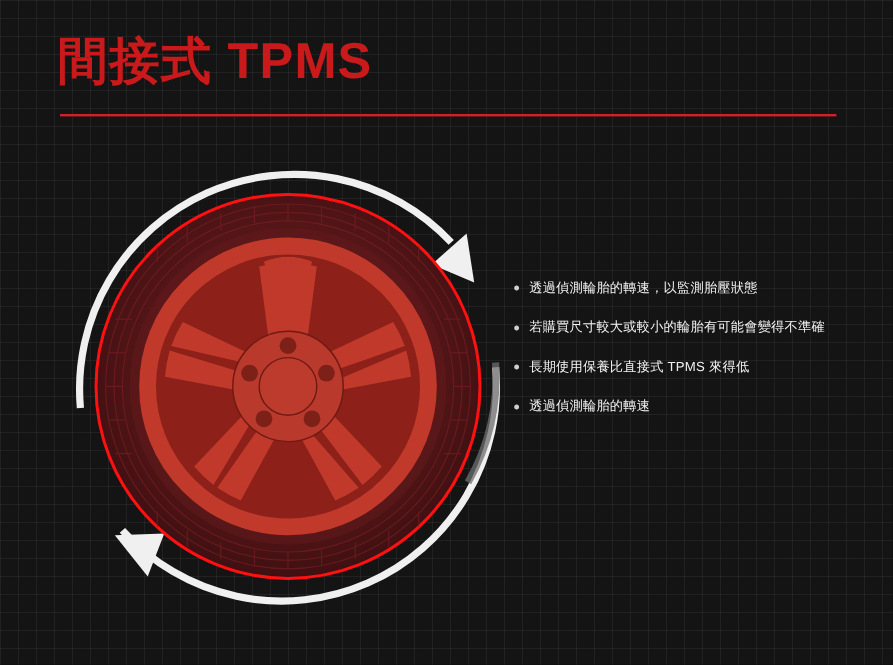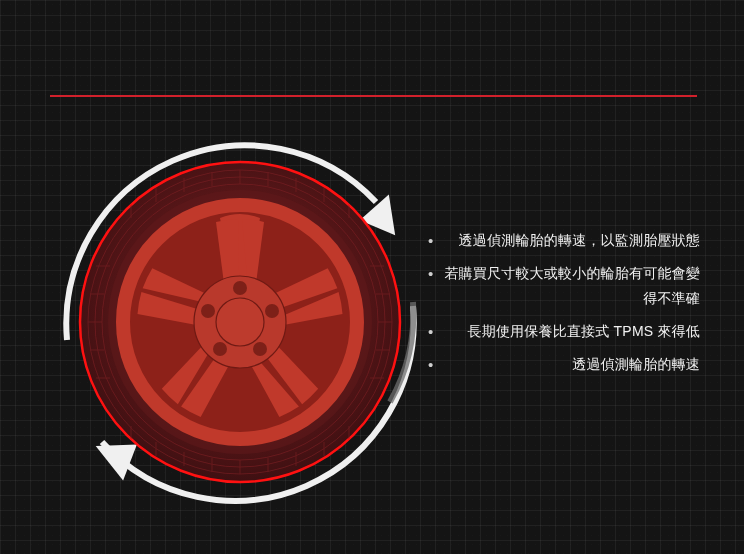--- a/index.html
+++ b/index.html
@@ -68,44 +68,44 @@
   .bullet-dot {
     flex: 0 0 auto;
     width: 13px;
     font-size: 15px;
     line-height: 25px;
     color: #cfcfcf;
     text-align: left;
   }
   .bullet-text {
     flex: 1 1 auto;
-    font-size: 14px;
+    font-size: 11px;
     line-height: 25px;
     color: #f2f2f2;
     letter-spacing: .2px;
-    text-align: right;
   }
 
   
   #wheel {
     position: absolute;
     left: 44px;
     top: 126px;
     width: 392px;
     height: 392px;
   }
   #wheel svg { display: block; width: 392px; height: 392px; }
 </style>
 </head>
 <body>
 
 <div id="slide">
 
   <div id="noise"></div>
 
+  <div id="title">間接式 TPMS</div>
   <div id="title-rule"></div>
 
   <div id="wheel">
     <svg viewBox="0 0 392 392" xmlns="http://www.w3.org/2000/svg" aria-hidden="true">
       <defs>
         <radialGradient id="tireGrad" cx="50%" cy="46%" r="54%">
           <stop offset="0%" stop-color="#6d1c1e"></stop>
           <stop offset="62%" stop-color="#5a1719"></stop>
           <stop offset="88%" stop-color="#481214"></stop>
           <stop offset="100%" stop-color="#3e1012"></stop>

